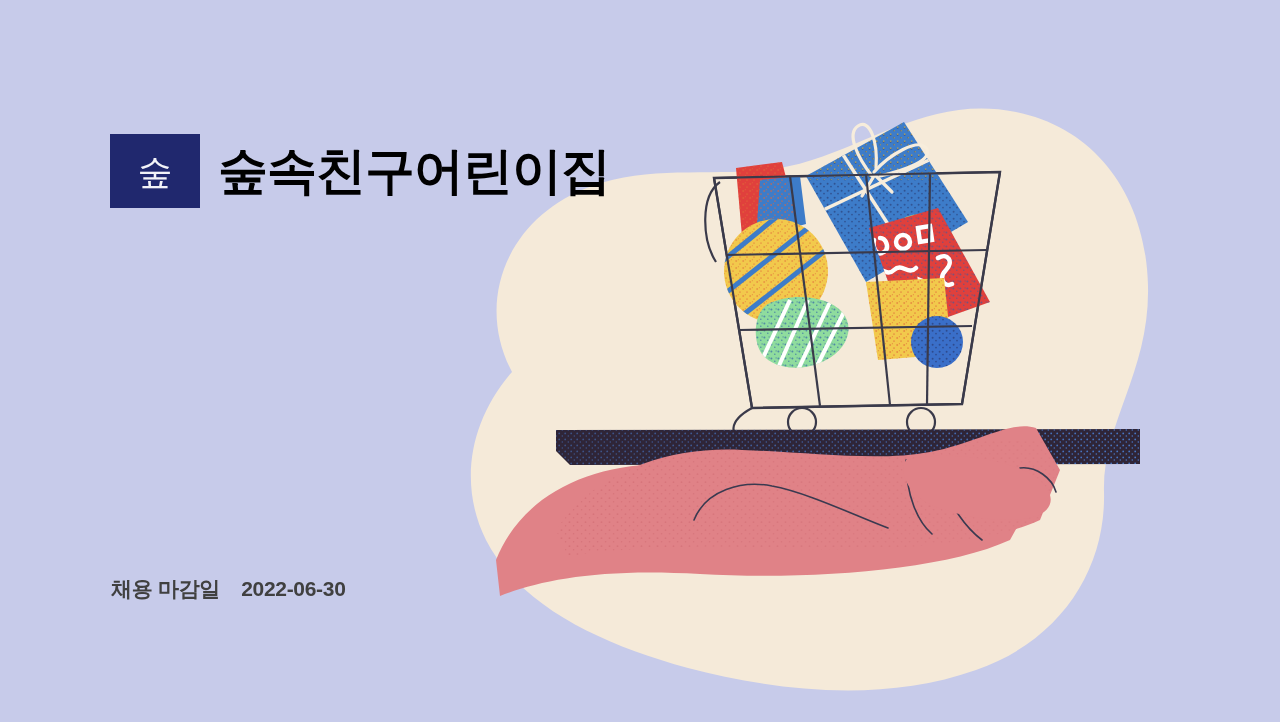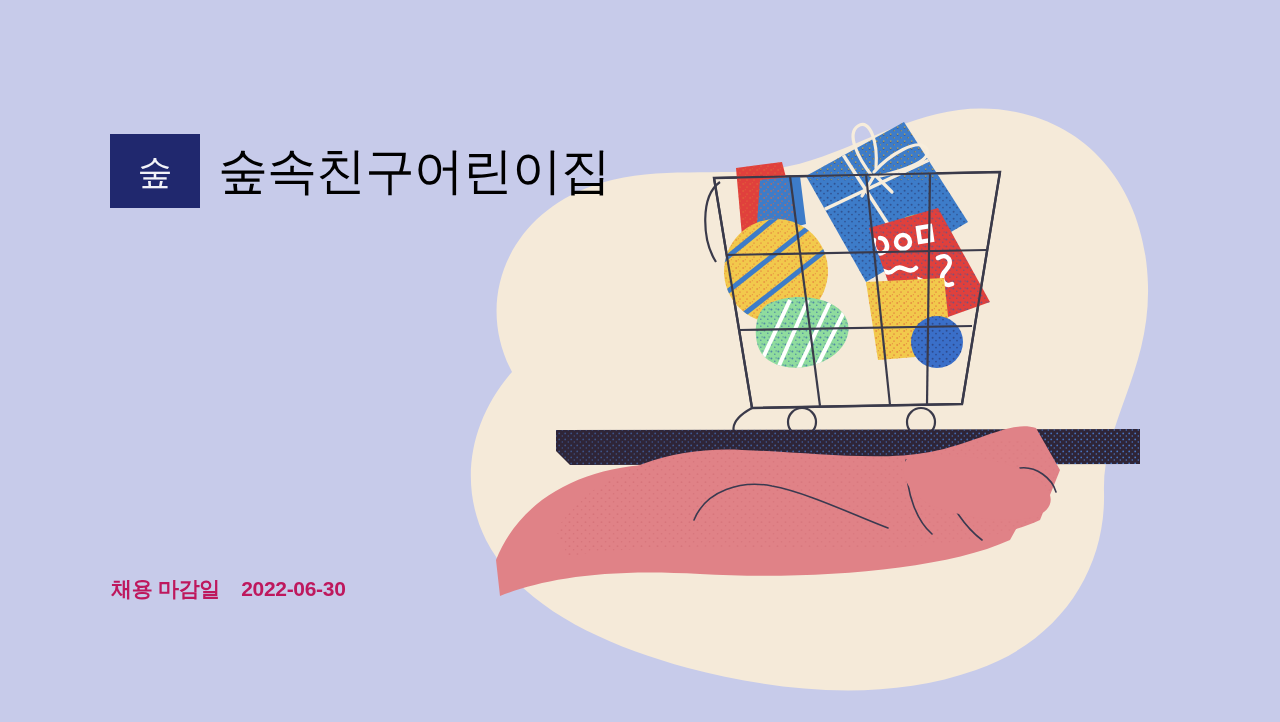--- a/index.html
+++ b/index.html
@@ -52,21 +52,21 @@
     align-items: center;
     justify-content: center;
     font-size: 35px;
     font-weight: 400;
     line-height: 1;
     letter-spacing: 0;
     flex: 0 0 auto;
   }
   .brand-title {
     font-size: 50px;
-    font-weight: normal;
+    font-weight: bold;
     color: #000000;
     line-height: 1.05;
     letter-spacing: -1px;
     white-space: nowrap;
   }
 
   .headline {
     position: absolute;
     left: 118px;
     top: 508px;
@@ -75,21 +75,21 @@
     color: #101010;
     letter-spacing: -0.5px;
     white-space: nowrap;
   }
   .deadline {
     position: absolute;
     left: 111px;
     top: 575px;
     font-size: 21px;
     font-weight: bold;
-    color: #be185d;
+    color: #404040;
     letter-spacing: -0.3px;
     white-space: nowrap;
   }
   .deadline .gap { display: inline-block; width: 10px; }
 </style>
 </head>
 <body>
 
 <div id="banner">
 

